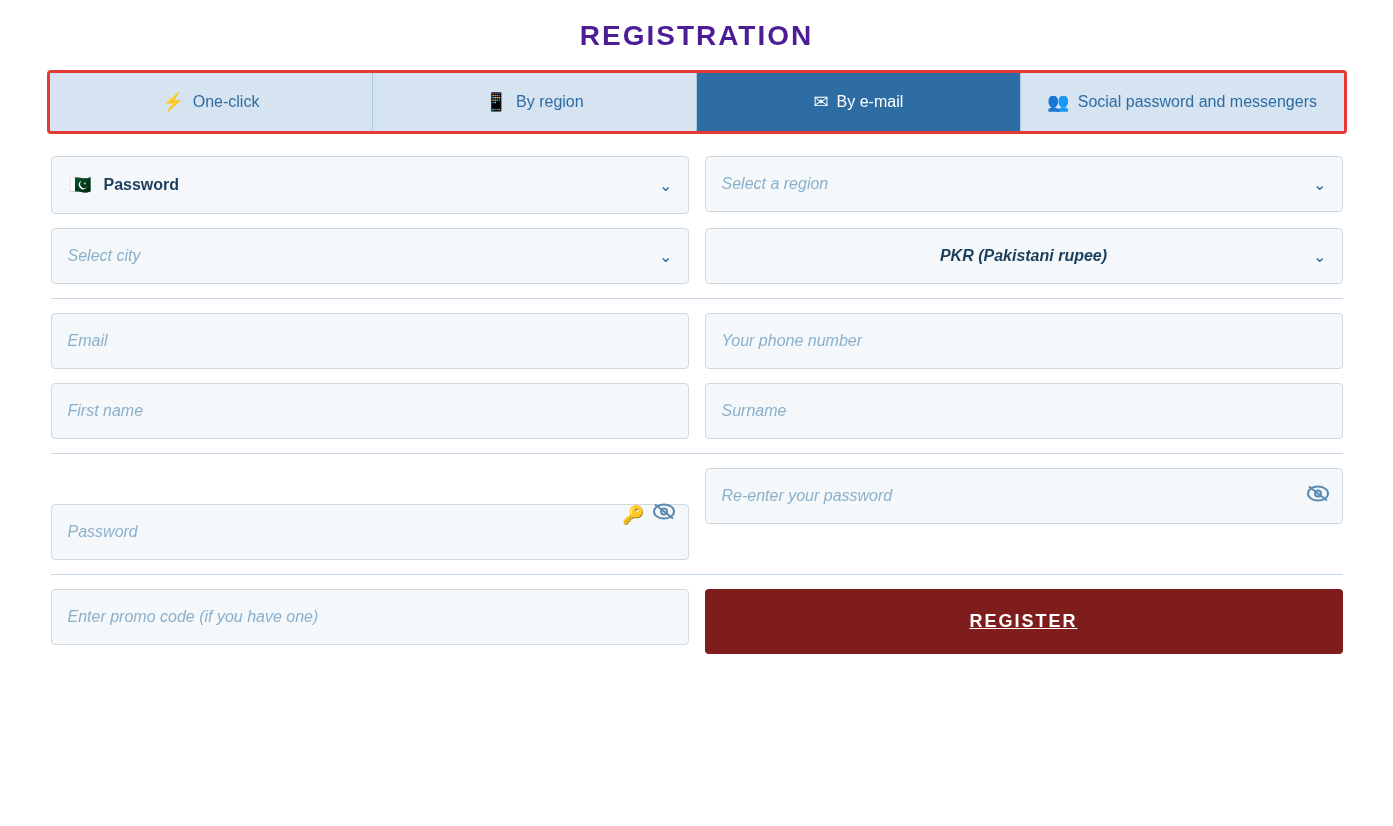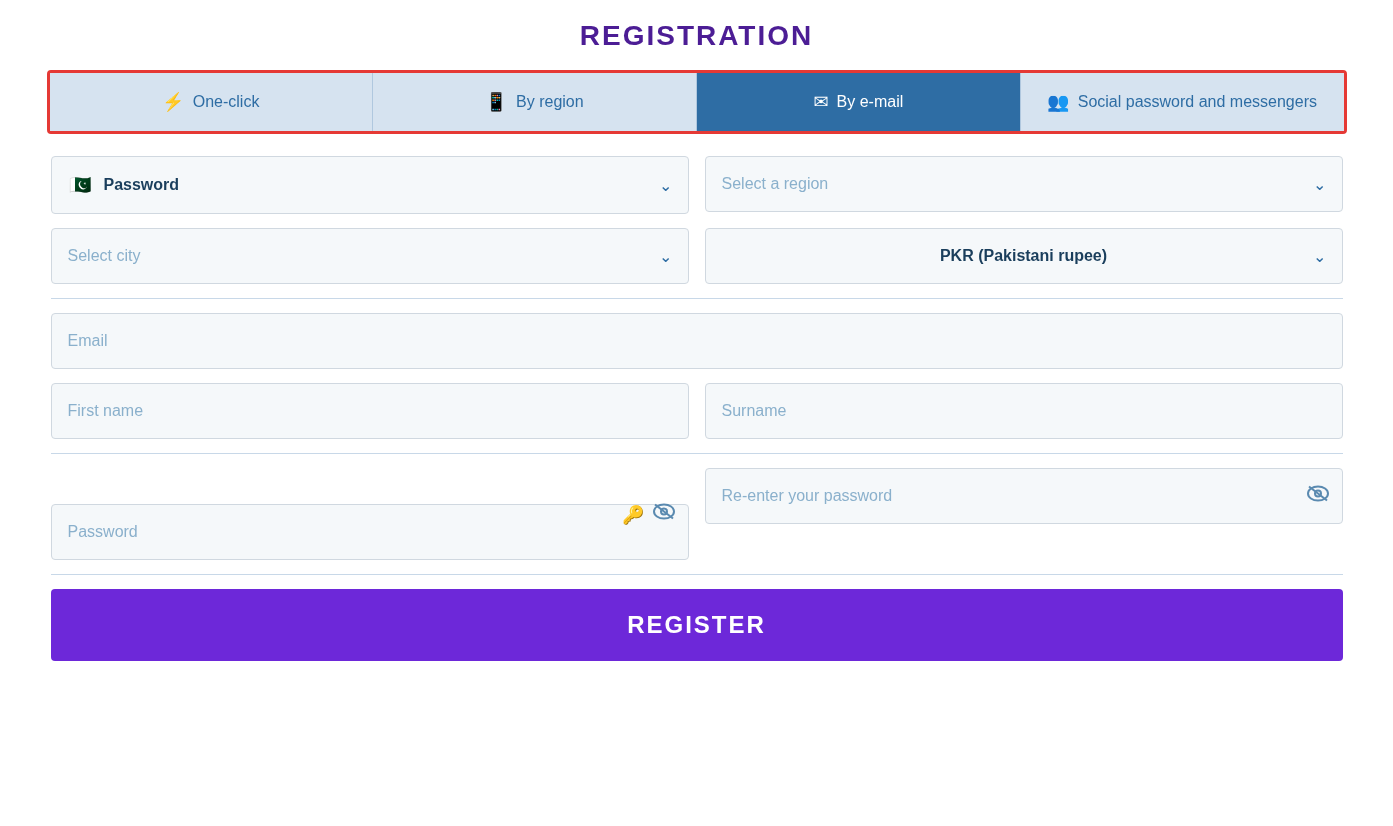--- a/index.html
+++ b/index.html
@@ -70,20 +70,21 @@
       width: 100%;
       padding: 18px 16px;
       border: 1px solid #d0d8e0;
       border-radius: 4px;
       font-size: 16px;
       color: #2e6da4;
       background: #f5f8fa;
       appearance: none;
       cursor: pointer;
       outline: none;
+      font-style: italic;
     }
     .select-field::placeholder, .input-field::placeholder {
       color: #8ab0cc;
     }
     .select-wrapper {
       position: relative;
     }
     .select-wrapper .chevron {
       position: absolute;
       right: 16px;
@@ -149,29 +150,30 @@
     }
     .promo-col {
       flex: 1;
     }
     .register-col {
       flex: 1;
     }
     .register-btn {
       width: 100%;
       padding: 22px 10px;
-      background: #6d28d9;
+      background: #7f1d1d;
       color: #fff;
-      font-size: 24px;
+      font-size: 18px;
       font-weight: 700;
       letter-spacing: 2px;
       border: none;
       border-radius: 4px;
       cursor: pointer;
       text-transform: uppercase;
+      text-decoration: underline;
     }
   </style>
 </head>
 <body>
 
 <div class="page-wrapper">
   <h1 class="page-title">REGISTRATION</h1>
 
   <div class="tabs-container">
     <div class="tab">
@@ -225,20 +227,23 @@
           <span class="chevron">⌄</span>
         </div>
       </div>
     </div>
 
     <div class="divider"></div>
 
     <div class="form-row">
       <div class="form-col">
         <input class="input-field" type="email" placeholder="Email" style="">
+      </div>
+      <div class="form-col">
+        <input class="input-field" type="tel" placeholder="Your phone number" style="">
       </div>
     </div>
 
     <div class="form-row">
       <div class="form-col">
         <input class="input-field" type="text" placeholder="First name" style="">
       </div>
       <div class="form-col">
         <input class="input-field" type="text" placeholder="Surname" style="">
       </div>
@@ -274,19 +279,22 @@
               </svg>
             </span>
           </div>
         </div>
       </div>
     </div>
 
     <div class="divider"></div>
 
     <div class="promo-register-row">
+      <div class="promo-col">
+        <input class="input-field" type="text" placeholder="Enter promo code (if you have one)" style="">
+      </div>
       <div class="register-col">
         <button class="register-btn">REGISTER</button>
       </div>
     </div>
 
   </div>
 </div>
 
 </body></html>

